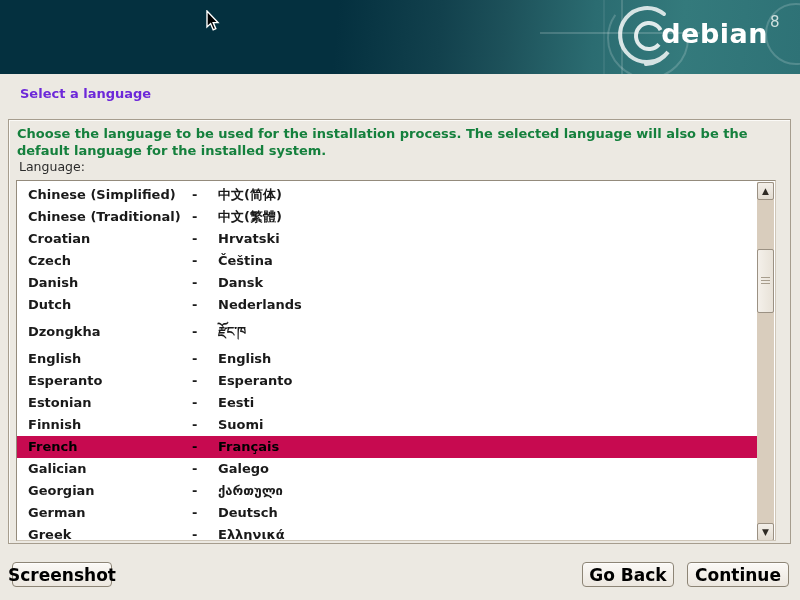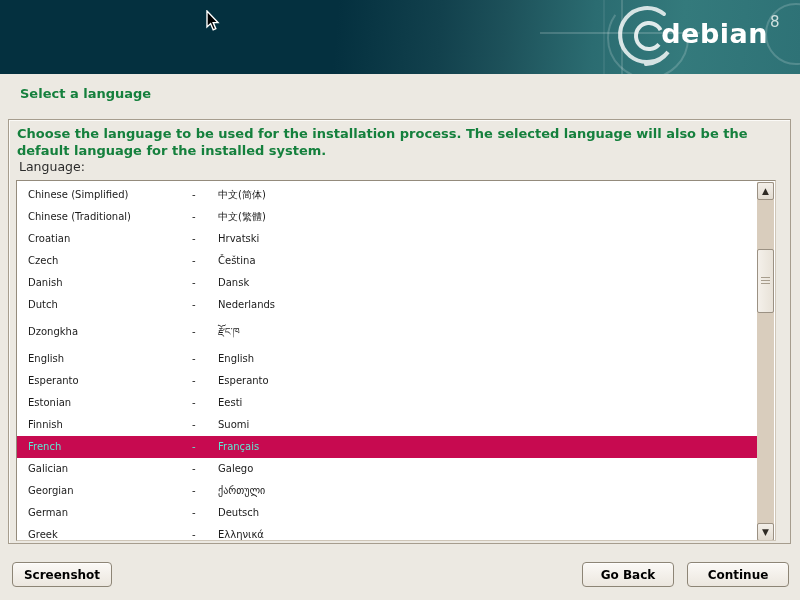--- a/index.html
+++ b/index.html
@@ -27,21 +27,21 @@
   }
   .logo-text sup {
     font-size:15px; font-weight:normal; color:#cfe0de;
     position:relative; top:-6px; left:2px;
   }
   .cursor { position:absolute; left:206px; top:10px; }
 
   
   .page-title {
     position:absolute; left:20px; top:86px;
-    font-size:13px; font-weight:bold; color:#15803d;
+    font-size:13px; font-weight:bold; color:#6d28d9;
   }
 
   
   .frame {
     position:absolute; left:8px; top:119px; width:783px; height:425px;
     border:1px solid #a69d8e;
     box-shadow:inset 1px 1px 0 #fbfaf7;
     background:#ece9e2;
   }
   .description {
@@ -57,28 +57,28 @@
   .listbox {
     position:absolute; left:7px; top:60px; width:760px; height:361px;
     background:#ffffff;
     border:1px solid #948b7c;
     border-right-color:#cfc6b8; border-bottom-color:#cfc6b8;
     overflow:hidden;
   }
   .rows { position:absolute; left:0; top:0; width:741px; padding-top:3px; }
   .row {
     position:relative; height:22px; line-height:22px;
-    font-size:10px; font-weight:normal; color:#1a1a1a;
+    font-size:13px; font-weight:bold; color:#1a1a1a;
     white-space:nowrap; cursor:default;padding-left:16px;
   }
   .row.tall { height:32px; line-height:32px; }
   .row .c-name   { position:absolute; left:11px; }
   .row .c-sep    { position:absolute; left:175px; }
   .row .c-native { position:absolute; left:201px; }
-  .row.selected { background:#c70a50; color:#5eead4; }
+  .row.selected { background:#c70a50; color:#000000; }
 
   
   .scrollbar {
     position:absolute; right:1px; top:1px; width:17px; height:359px;
     background:#d9cdbd;
   }
   .sb-btn {
     position:absolute; left:0; width:17px; height:18px;
     background:linear-gradient(#f3efe9,#e2dbd0);
     border:1px solid #9b9183; border-radius:2px;
@@ -96,21 +96,21 @@
     position:absolute; left:3px; right:3px; top:50%; height:8px;
     margin-top:-4px;
     background:repeating-linear-gradient(#a79d8d 0 1px,transparent 1px 3px);
   }
 
   
   .btn {
     position:absolute; height:25px;
     background:linear-gradient(#fbf9f6,#ece7df);
     border:1px solid #8d8576; border-radius:4px;
-    font-size:12px; font-weight:bold; color:#000;
+    font-size:17px; font-weight:bold; color:#000;
     font-family:"DejaVu Sans","Liberation Sans",sans-serif;
     display:flex; align-items:center; justify-content:center;
     box-shadow:0 1px 0 rgba(255,255,255,.7) inset;
   }
   .btn-screenshot { left:12px;  top:562px; width:100px; }
   .btn-goback     { left:582px; top:562px; width:92px;text-align:center;  }
   .btn-continue   { left:687px; top:562px; width:102px; }
 </style>
 </head>
 <body>

